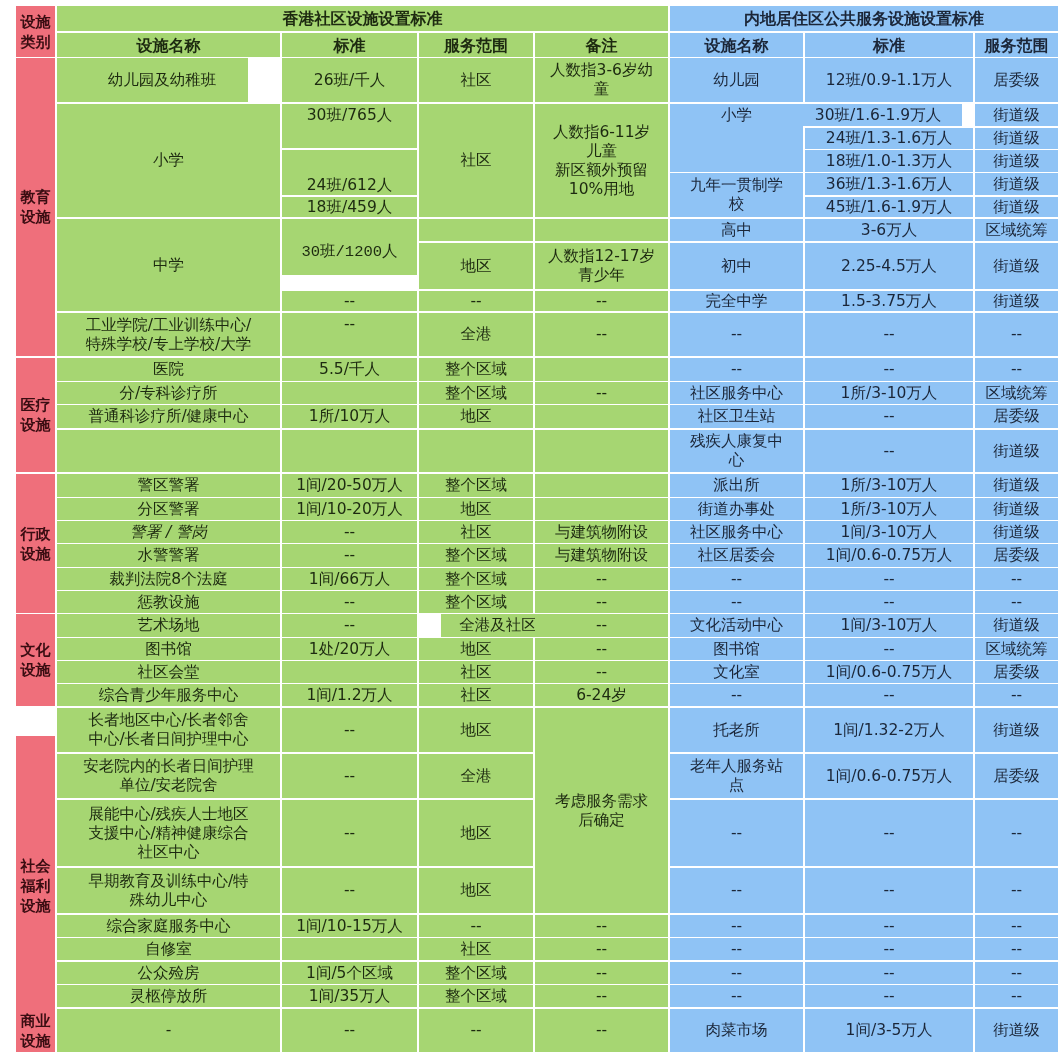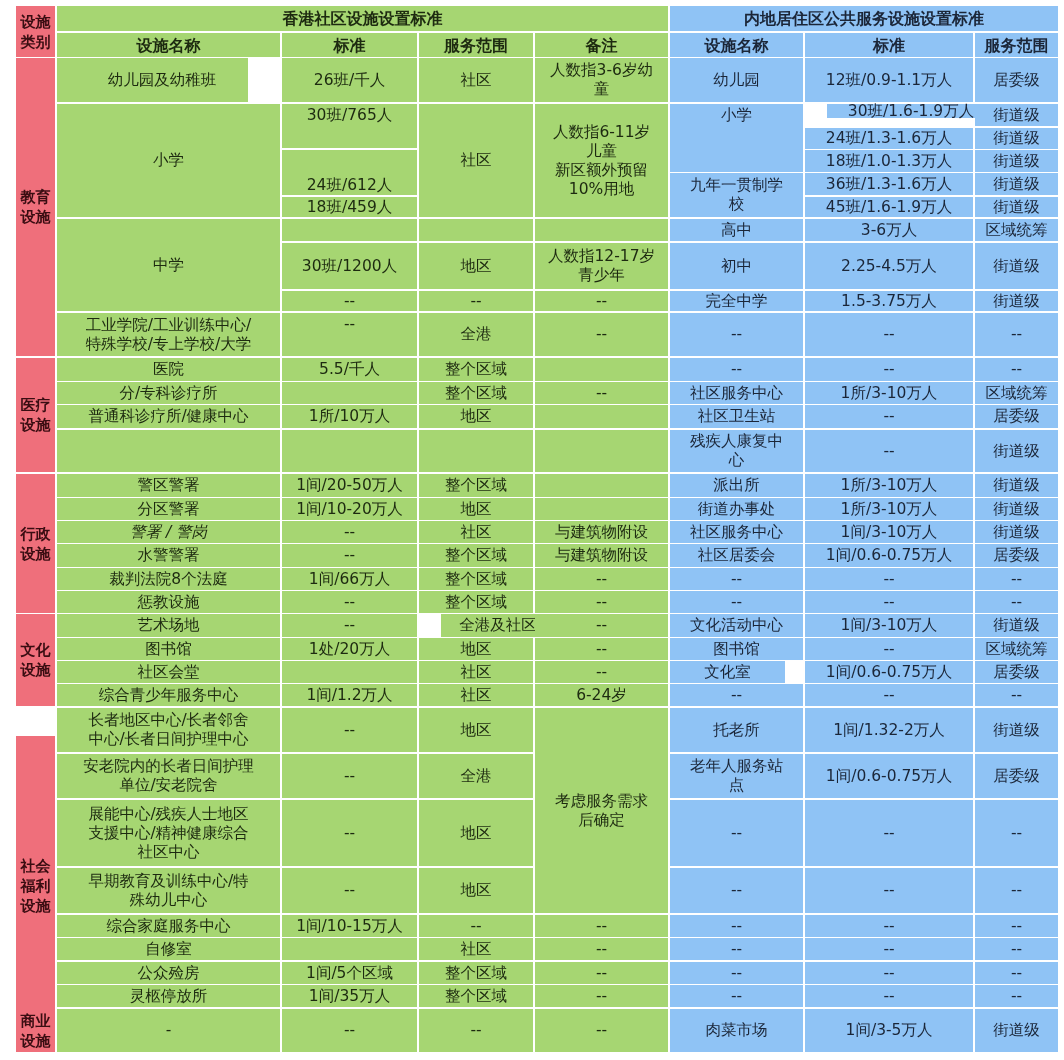--- a/index.html
+++ b/index.html
@@ -74,21 +74,21 @@
     <div class="c g" style="left: 57px; top: 915px; width: 223px; height: 22px;">综合家庭服务中心</div>
     <div class="c g" style="left: 57px; top: 938px; width: 223px; height: 22px;">自修室</div>
     <div class="c g" style="left: 57px; top: 962px; width: 223px; height: 22px;">公众殓房</div>
     <div class="c g" style="left: 57px; top: 985px; width: 223px; height: 22px;">灵柩停放所</div>
     <div class="c g" style="left: 57px; top: 1009px; width: 223px; height: 43px;">-</div>
     <div class="c g" style="left: 282px; top: 58px; width: 135px; height: 44px;">26班/千人</div>
     <div class="c g top" style="left: 282px; top: 104px; width: 135px; height: 44px;">30班/765人</div>
     <div class="c g bot" style="left: 282px; top: 150px; width: 135px; height: 45px;">24班/612人</div>
     <div class="c g" style="left: 282px; top: 197px; width: 135px; height: 20px;">18班/459人</div>
     <div class="c g" style="left: 282px; top: 219px; width: 135px; height: 22px;"></div>
-    <div class="c g" style="left: 282px; top: 243px; width: 135px; height: 46px;">30班/1200人</div>
+    <div class="c g" style="left: 282px; top: 229px; width: 135px; height: 46px; font-family: Liberation Mono, monospace;">30班/1200人</div>
     <div class="c g" style="left: 282px; top: 291px; width: 135px; height: 20px;">--</div>
     <div class="c g top" style="left: 282px; top: 313px; width: 135px; height: 43px;">--</div>
     <div class="c g" style="left: 282px; top: 358px; width: 135px; height: 23px;">5.5/千人</div>
     <div class="c g" style="left: 282px; top: 382px; width: 135px; height: 22px;"></div>
     <div class="c g" style="left: 282px; top: 405px; width: 135px; height: 23px; text-align: center;">1所/10万人</div>
     <div class="c g" style="left: 282px; top: 430px; width: 135px; height: 42px;"></div>
     <div class="c g" style="left: 282px; top: 474px; width: 135px; height: 23px;">1间/20-50万人</div>
     <div class="c g" style="left: 282px; top: 498px; width: 135px; height: 22px;">1间/10-20万人</div>
     <div class="c g" style="left: 282px; top: 521px; width: 135px; height: 22px;">--</div>
     <div class="c g" style="left: 282px; top: 544px; width: 135px; height: 23px;">--</div>
@@ -182,34 +182,34 @@
     <div class="c b" style="left: 670px; top: 430px; width: 133px; height: 42px;">残疾人康复中
 心</div>
     <div class="c b" style="left: 670px; top: 474px; width: 133px; height: 23px;">派出所</div>
     <div class="c b" style="left: 670px; top: 498px; width: 133px; height: 22px;">街道办事处</div>
     <div class="c b" style="left: 670px; top: 521px; width: 133px; height: 22px;">社区服务中心</div>
     <div class="c b" style="left: 670px; top: 544px; width: 133px; height: 23px;">社区居委会</div>
     <div class="c b" style="left: 670px; top: 568px; width: 133px; height: 22px;">--</div>
     <div class="c b" style="left: 670px; top: 591px; width: 133px; height: 22px;">--</div>
     <div class="c b" style="left: 670px; top: 614px; width: 133px; height: 23px;">文化活动中心</div>
     <div class="c b" style="left: 670px; top: 638px; width: 133px; height: 22px;">图书馆</div>
-    <div class="c b" style="left: 670px; top: 661px; width: 115px; height: 22px;">文化室</div>
+    <div class="c b" style="left: 670px; top: 661px; width: 133px; height: 22px;">文化室</div>
     <div class="c b" style="left: 670px; top: 684px; width: 133px; height: 22px;">--</div>
     <div class="c b" style="left: 670px; top: 708px; width: 133px; height: 44px;">托老所</div>
     <div class="c b" style="left: 670px; top: 754px; width: 133px; height: 44px;">老年人服务站
 点</div>
     <div class="c b" style="left: 670px; top: 800px; width: 133px; height: 66px;">--</div>
     <div class="c b" style="left: 670px; top: 868px; width: 133px; height: 45px;">--</div>
     <div class="c b" style="left: 670px; top: 915px; width: 133px; height: 22px;">--</div>
     <div class="c b" style="left: 670px; top: 938px; width: 133px; height: 22px;">--</div>
     <div class="c b" style="left: 670px; top: 962px; width: 133px; height: 22px;">--</div>
     <div class="c b" style="left: 670px; top: 985px; width: 133px; height: 22px;">--</div>
     <div class="c b" style="left: 670px; top: 1009px; width: 133px; height: 43px;">肉菜市场</div>
     <div class="c b" style="left: 805px; top: 58px; width: 168px; height: 44px;">12班/0.9-1.1万人</div>
-    <div class="c b" style="left: 827px; top: 104px; width: 168px; height: 14px;">30班/1.6-1.9万人</div>
+    <div class="c b" style="left: 794px; top: 104px; width: 168px; height: 22px;">30班/1.6-1.9万人</div>
     <div class="c b" style="left: 805px; top: 128px; width: 168px; height: 21px;">24班/1.3-1.6万人</div>
     <div class="c b" style="left: 805px; top: 150px; width: 168px; height: 22px;">18班/1.0-1.3万人</div>
     <div class="c b" style="left: 805px; top: 173px; width: 168px; height: 22px;">36班/1.3-1.6万人</div>
     <div class="c b" style="left: 805px; top: 197px; width: 168px; height: 20px;">45班/1.6-1.9万人</div>
     <div class="c b" style="left: 805px; top: 219px; width: 168px; height: 22px;">3-6万人</div>
     <div class="c b" style="left: 805px; top: 243px; width: 168px; height: 46px;">2.25-4.5万人</div>
     <div class="c b" style="left: 805px; top: 291px; width: 168px; height: 20px;">1.5-3.75万人</div>
     <div class="c b" style="left: 805px; top: 313px; width: 168px; height: 43px;">--</div>
     <div class="c b" style="left: 805px; top: 358px; width: 168px; height: 23px;">--</div>
     <div class="c b" style="left: 805px; top: 382px; width: 168px; height: 22px;">1所/3-10万人</div>

